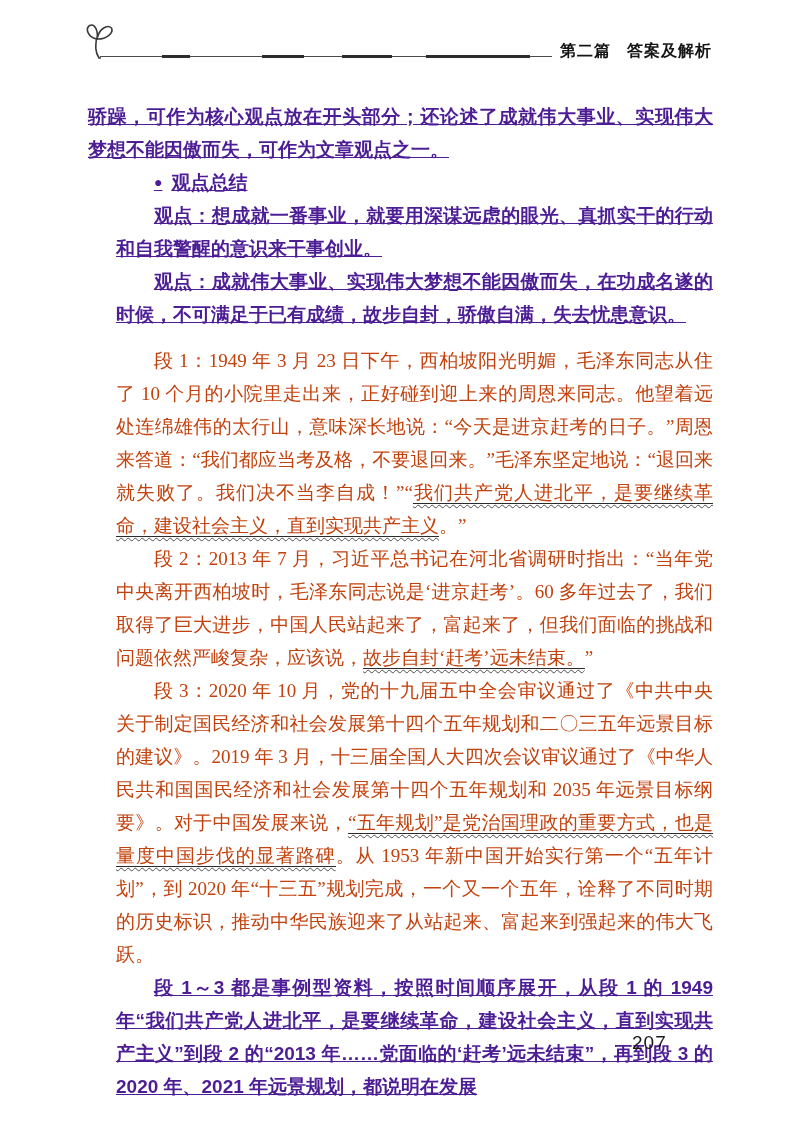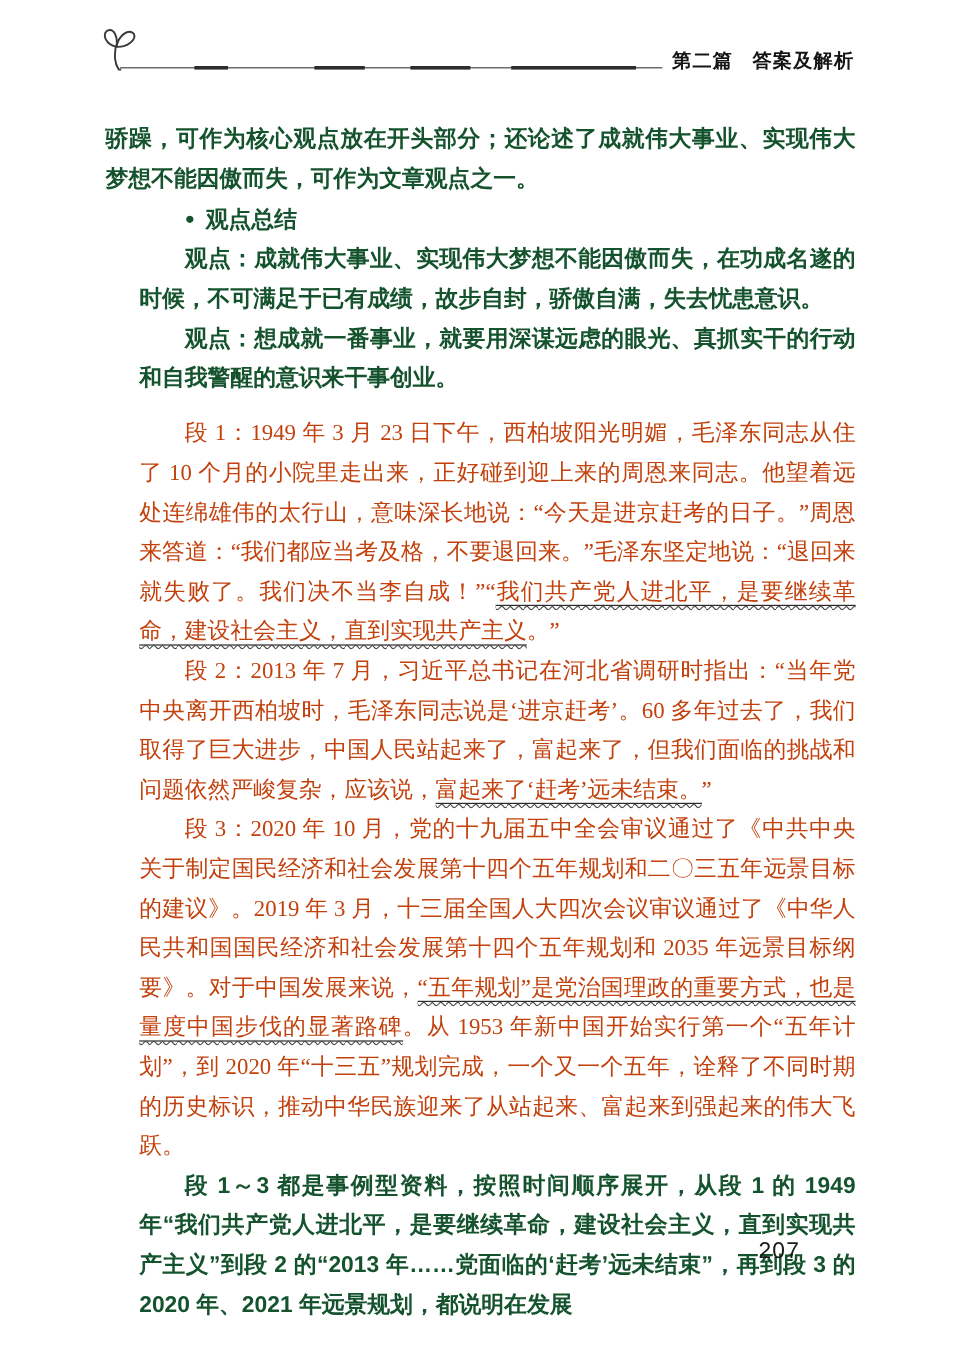--- a/index.html
+++ b/index.html
@@ -31,21 +31,21 @@
 
   
   .content {
     position: absolute; left: 88px; top: 100px; width: 625px;
     font-size: 19px; line-height: 33px;
     text-align: justify; text-justify: inter-ideograph;
   }
   .para { margin: 0; }
   .para.indent { text-indent: 2em; margin-left: 28px; }
   .para.space-before { margin-top: 13px; }
-  .f-sans { font-family: "Liberation Sans", "DejaVu Sans", sans-serif; font-weight: 600; color: #14532d; }
+  .f-sans { font-family: "Liberation Sans", "DejaVu Sans", sans-serif; font-weight: 600; color: #4c1d95; text-decoration: underline; }
   .f-serif { font-family: "Liberation Serif", "DejaVu Serif", serif; font-weight: 400; color: #c2410c; }
   .bullet-dot { font-size: 14px; margin-right: 9px; vertical-align: 2px; }
   .em-underline {
     border-bottom: 1px solid #2b2b2b;
     text-decoration: underline;
     text-decoration-style: wavy;
     text-decoration-thickness: 1px;
     text-decoration-color: #4d4d4d;
     text-underline-offset: 5px;
   }
@@ -74,23 +74,23 @@
       <span class="rule-dash" style="left:326px;width:104px;"></span>
     </div>
     <div class="header-title">
       <span class="sect">第二篇</span><span>答案及解析</span>
     </div>
   </div>
 
   <div class="content">
       <p class="para f-sans"><span>骄躁，可作为核心观点放在开头部分；还论述了成就伟大事业、实现伟大梦想不能因傲而失，可作为文章观点之一。</span></p>
       <p class="para f-sans indent"><span class="bullet-dot">●</span><span>观点总结</span></p>
+      <p class="para f-sans indent"><span>观点：想成就一番事业，就要用深谋远虑的眼光、真抓实干的行动和自我警醒的意识来干事创业。</span></p>
       <p class="para f-sans indent"><span>观点：成就伟大事业、实现伟大梦想不能因傲而失，在功成名遂的时候，不可满足于已有成绩，故步自封，骄傲自满，失去忧患意识。</span></p>
-      <p class="para f-sans indent"><span>观点：想成就一番事业，就要用深谋远虑的眼光、真抓实干的行动和自我警醒的意识来干事创业。</span></p>
       <p class="para f-serif indent space-before"><span>段 1：1949 年 3 月 23 日下午，西柏坡阳光明媚，毛泽东同志从住了 10 个月的小院里走出来，正好碰到迎上来的周恩来同志。他望着远处连绵雄伟的太行山，意味深长地说：“今天是进京赶考的日子。”周恩来答道：“我们都应当考及格，不要退回来。”毛泽东坚定地说：“退回来就失败了。我们决不当李自成！”“</span><span class="em-underline">我们共产党人进北平，是要继续革命，建设社会主义，直到实现共产主义</span><span>。”</span></p>
-      <p class="para f-serif indent"><span>段 2：2013 年 7 月，习近平总书记在河北省调研时指出：“当年党中央离开西柏坡时，毛泽东同志说是‘进京赶考’。60 多年过去了，我们取得了巨大进步，中国人民站起来了，富起来了，但我们面临的挑战和问题依然严峻复杂，应该说，</span><span class="em-underline">富起来了‘赶考’远未结束。</span><span>”</span></p>
+      <p class="para f-serif indent"><span>段 2：2013 年 7 月，习近平总书记在河北省调研时指出：“当年党中央离开西柏坡时，毛泽东同志说是‘进京赶考’。60 多年过去了，我们取得了巨大进步，中国人民站起来了，富起来了，但我们面临的挑战和问题依然严峻复杂，应该说，</span><span class="em-underline">故步自封‘赶考’远未结束。</span><span>”</span></p>
       <p class="para f-serif indent"><span>段 3：2020 年 10 月，党的十九届五中全会审议通过了《中共中央关于制定国民经济和社会发展第十四个五年规划和二〇三五年远景目标的建议》。2019 年 3 月，十三届全国人大四次会议审议通过了《中华人民共和国国民经济和社会发展第十四个五年规划和 2035 年远景目标纲要》。对于中国发展来说，</span><span class="em-underline">“五年规划”是党治国理政的重要方式，也是量度中国步伐的显著路碑</span><span>。从 1953 年新中国开始实行第一个“五年计划”，到 2020 年“十三五”规划完成，一个又一个五年，诠释了不同时期的历史标识，推动中华民族迎来了从站起来、富起来到强起来的伟大飞跃。</span></p>
       <p class="para f-sans indent"><span>段 1～3 都是事例型资料，按照时间顺序展开，从段 1 的 1949 年“我们共产党人进北平，是要继续革命，建设社会主义，直到实现共产主义”到段 2 的“2013 年……党面临的‘赶考’远未结束”，再到段 3 的 2020 年、2021 年远景规划，都说明在发展</span></p>
     </div>
 
   <div class="page-number">207</div>
 
 </div>
 
 </body></html>

